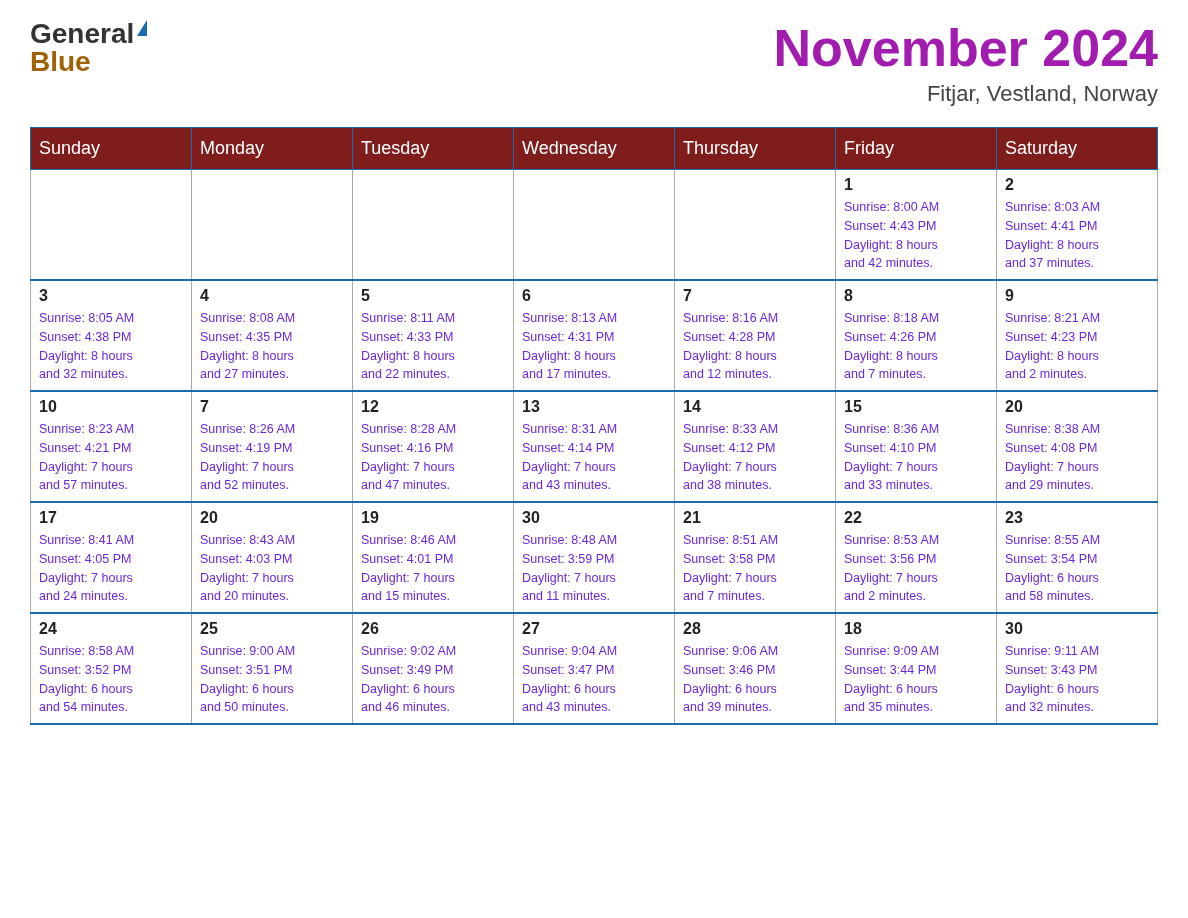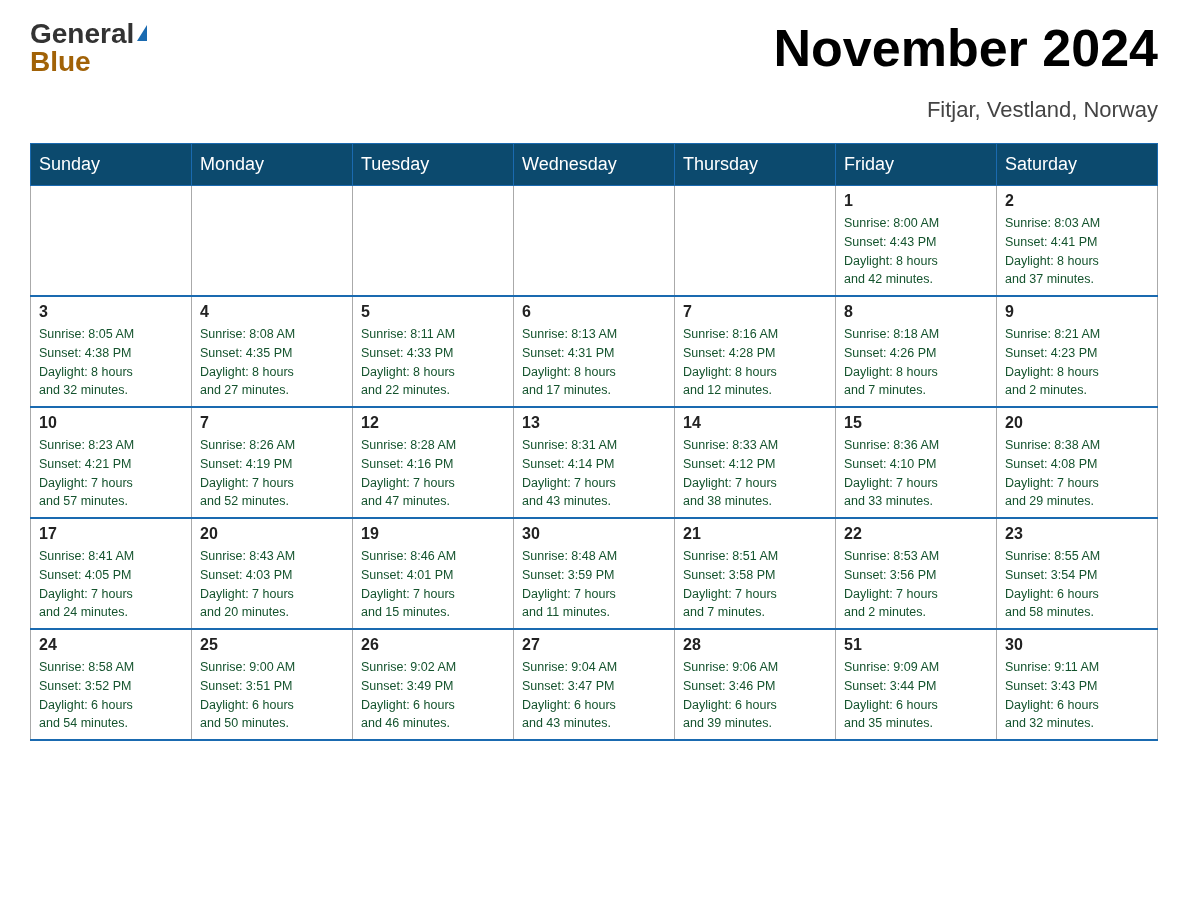--- a/index.html
+++ b/index.html
@@ -29,42 +29,41 @@
       line-height: 1;
     }
     .logo-text-blue {
       font-size: 28px;
       font-weight: bold;
       color: #a16207;
       line-height: 1;
     }
     .logo-row {
       display: flex;
-      align-items: center;
     }
     .title-block {
       text-align: right;
     }
     .month-title {
       font-size: 52px;
       font-weight: bold;
-      color: #000000;
+      color: #a21caf;
       line-height: 1.1;
     }
     .location-title {
       font-size: 22px;
       color: #444;
-      margin-top: 20px;
+      margin-top: 4px;
     }
     .calendar {
       width: 100%;
       border-collapse: collapse;
     }
     .calendar thead th {
-      background: #0c4a6e;
+      background: #7f1d1d;
       color: #fff;
       font-size: 18px;
       font-weight: normal;
       padding: 10px 8px;
       text-align: left;
       border: 1px solid #1a6ab0;
     }
     .calendar tbody td {
       border: 1px solid #aaa;
       vertical-align: top;
@@ -78,21 +77,21 @@
     }
     .day-number {
       font-size: 16px;
       font-weight: bold;
       color: #222;
       display: block;
       margin-bottom: 4px;
     }
     .day-info {
       font-size: 12.5px;
-      color: #14532d;
+      color: #6d28d9;
       line-height: 1.5;
     }
     .empty-cell {
       background: #f5f5f5;
     }
   </style>
 </head>
 <body>
 
 <div class="header">
@@ -242,21 +241,21 @@
         </td>
         <td>
           <span class="day-number">27</span>
           <div class="day-info">Sunrise: 9:04 AM<br>Sunset: 3:47 PM<br>Daylight: 6 hours<br>and 43 minutes.</div>
         </td>
         <td>
           <span class="day-number">28</span>
           <div class="day-info">Sunrise: 9:06 AM<br>Sunset: 3:46 PM<br>Daylight: 6 hours<br>and 39 minutes.</div>
         </td>
         <td>
-          <span class="day-number">51</span>
+          <span class="day-number">18</span>
           <div class="day-info">Sunrise: 9:09 AM<br>Sunset: 3:44 PM<br>Daylight: 6 hours<br>and 35 minutes.</div>
         </td>
         <td>
           <span class="day-number">30</span>
           <div class="day-info">Sunrise: 9:11 AM<br>Sunset: 3:43 PM<br>Daylight: 6 hours<br>and 32 minutes.</div>
         </td>
       </tr>
     </tbody>
 </table>
 

